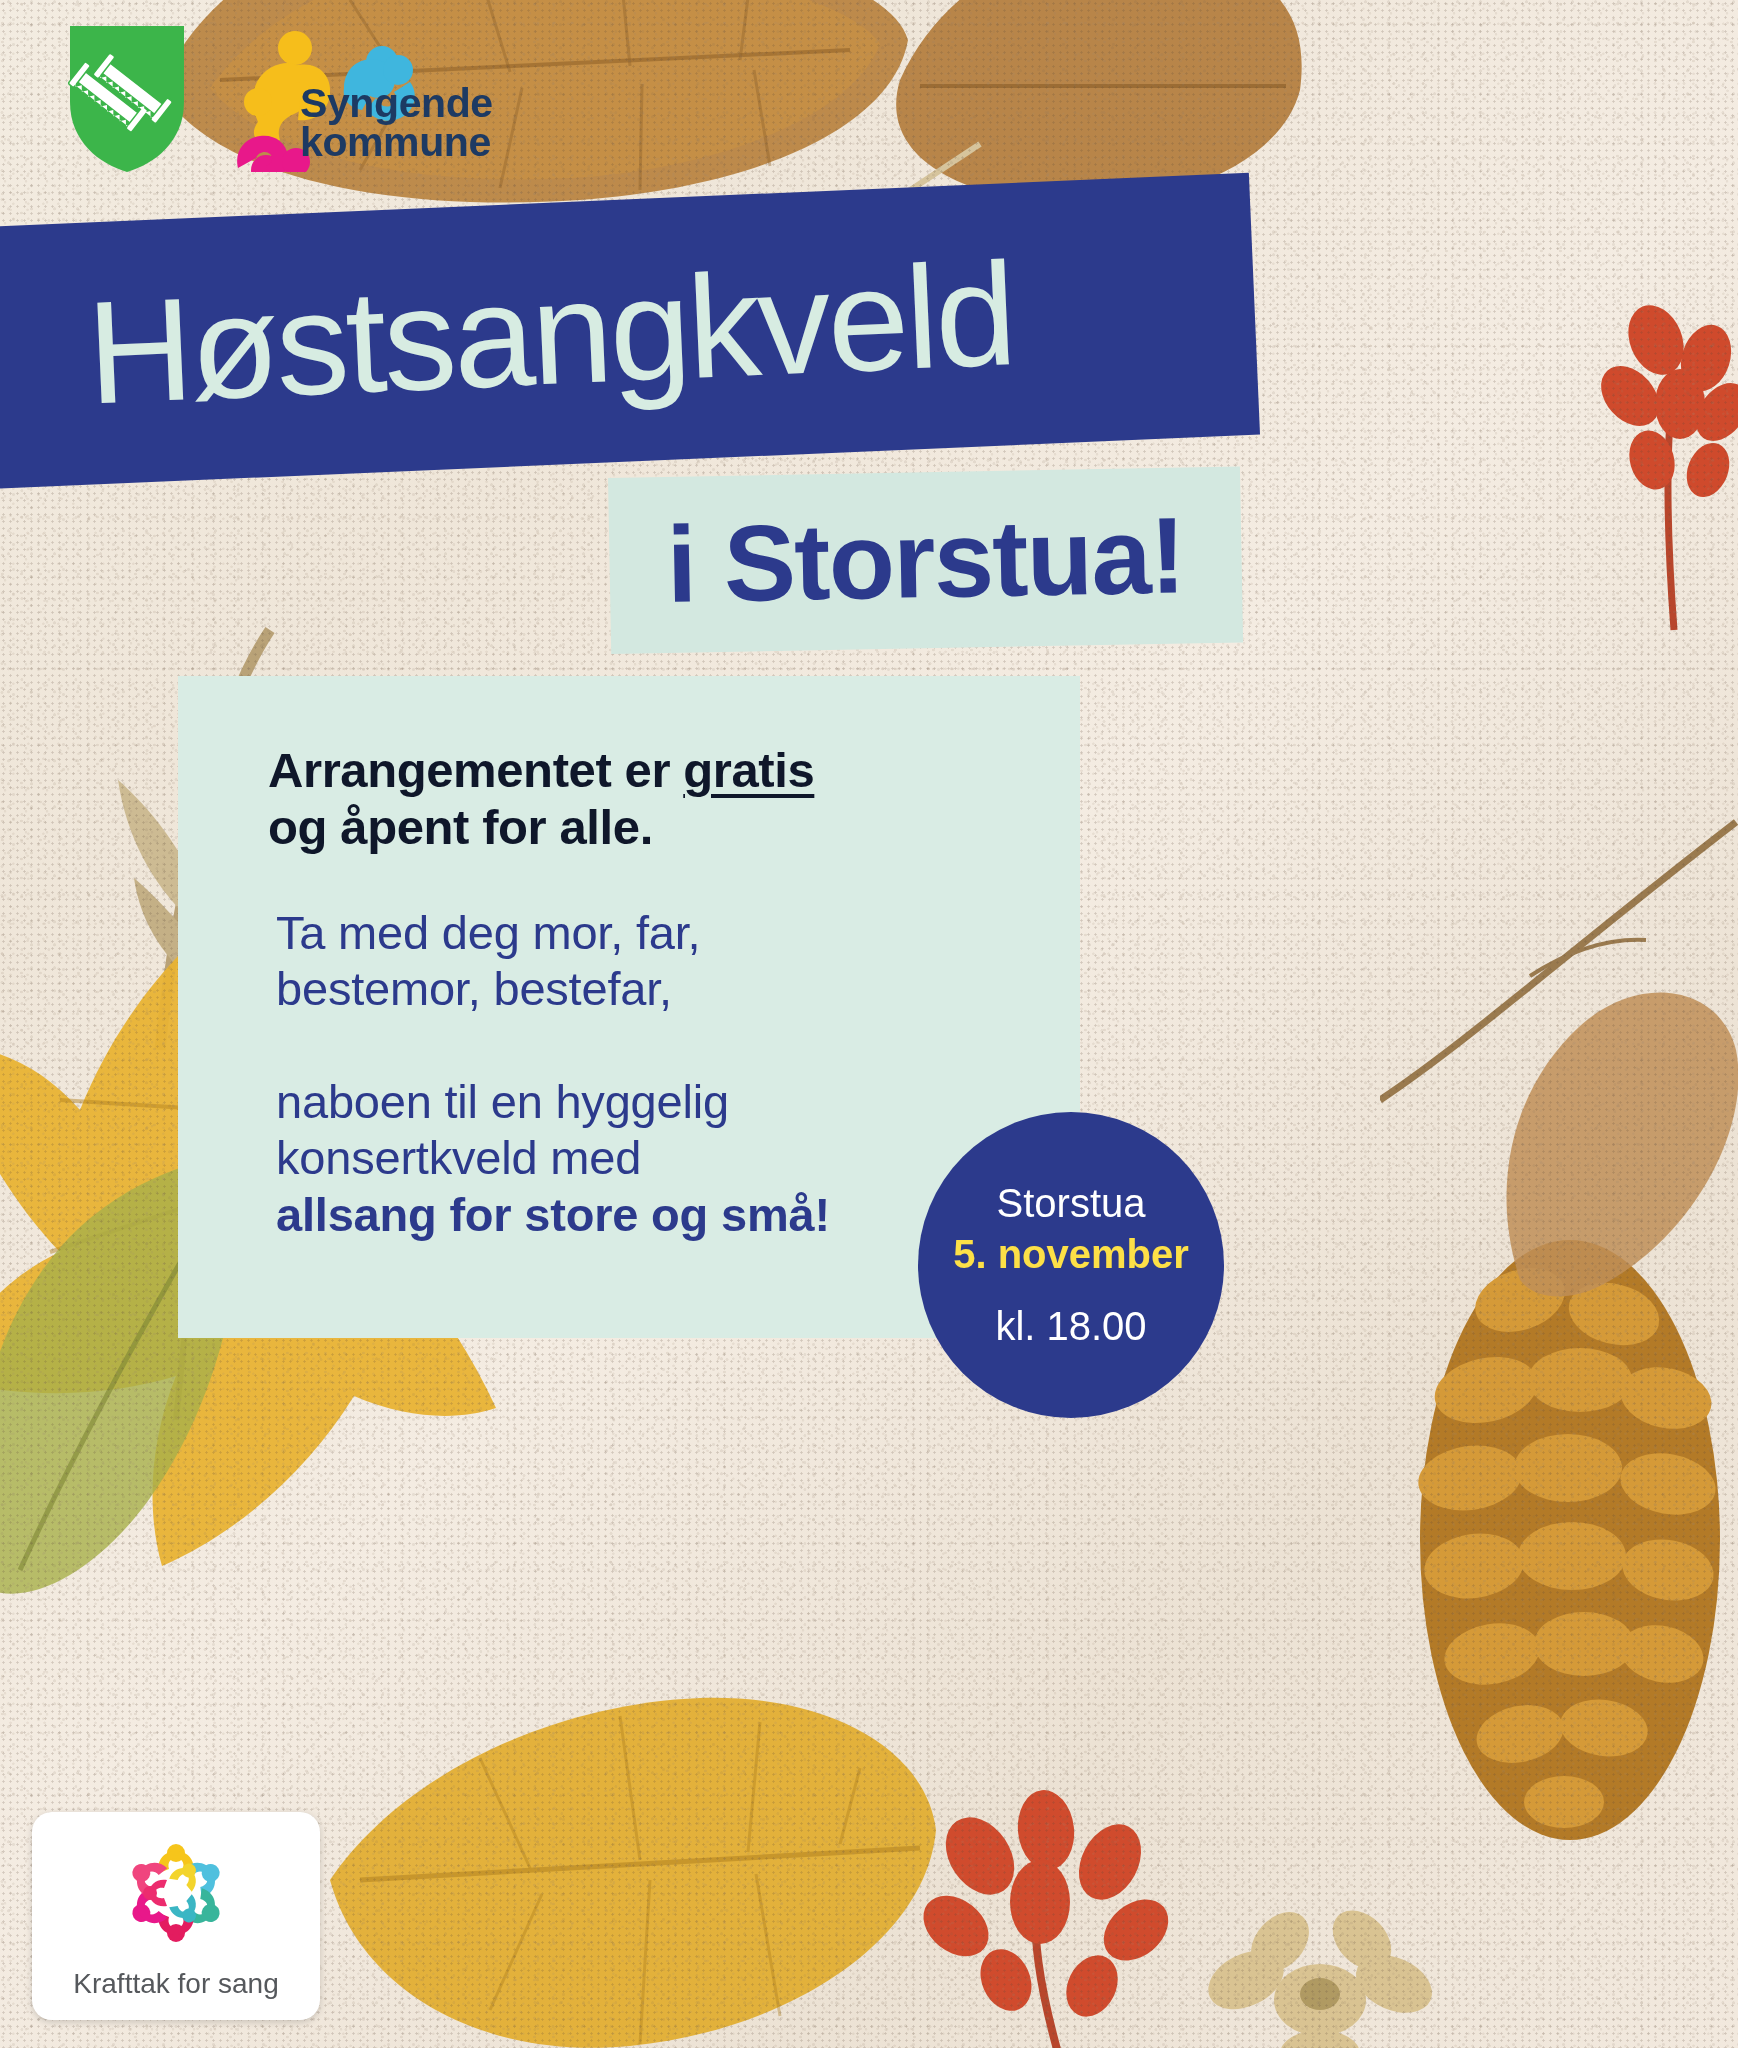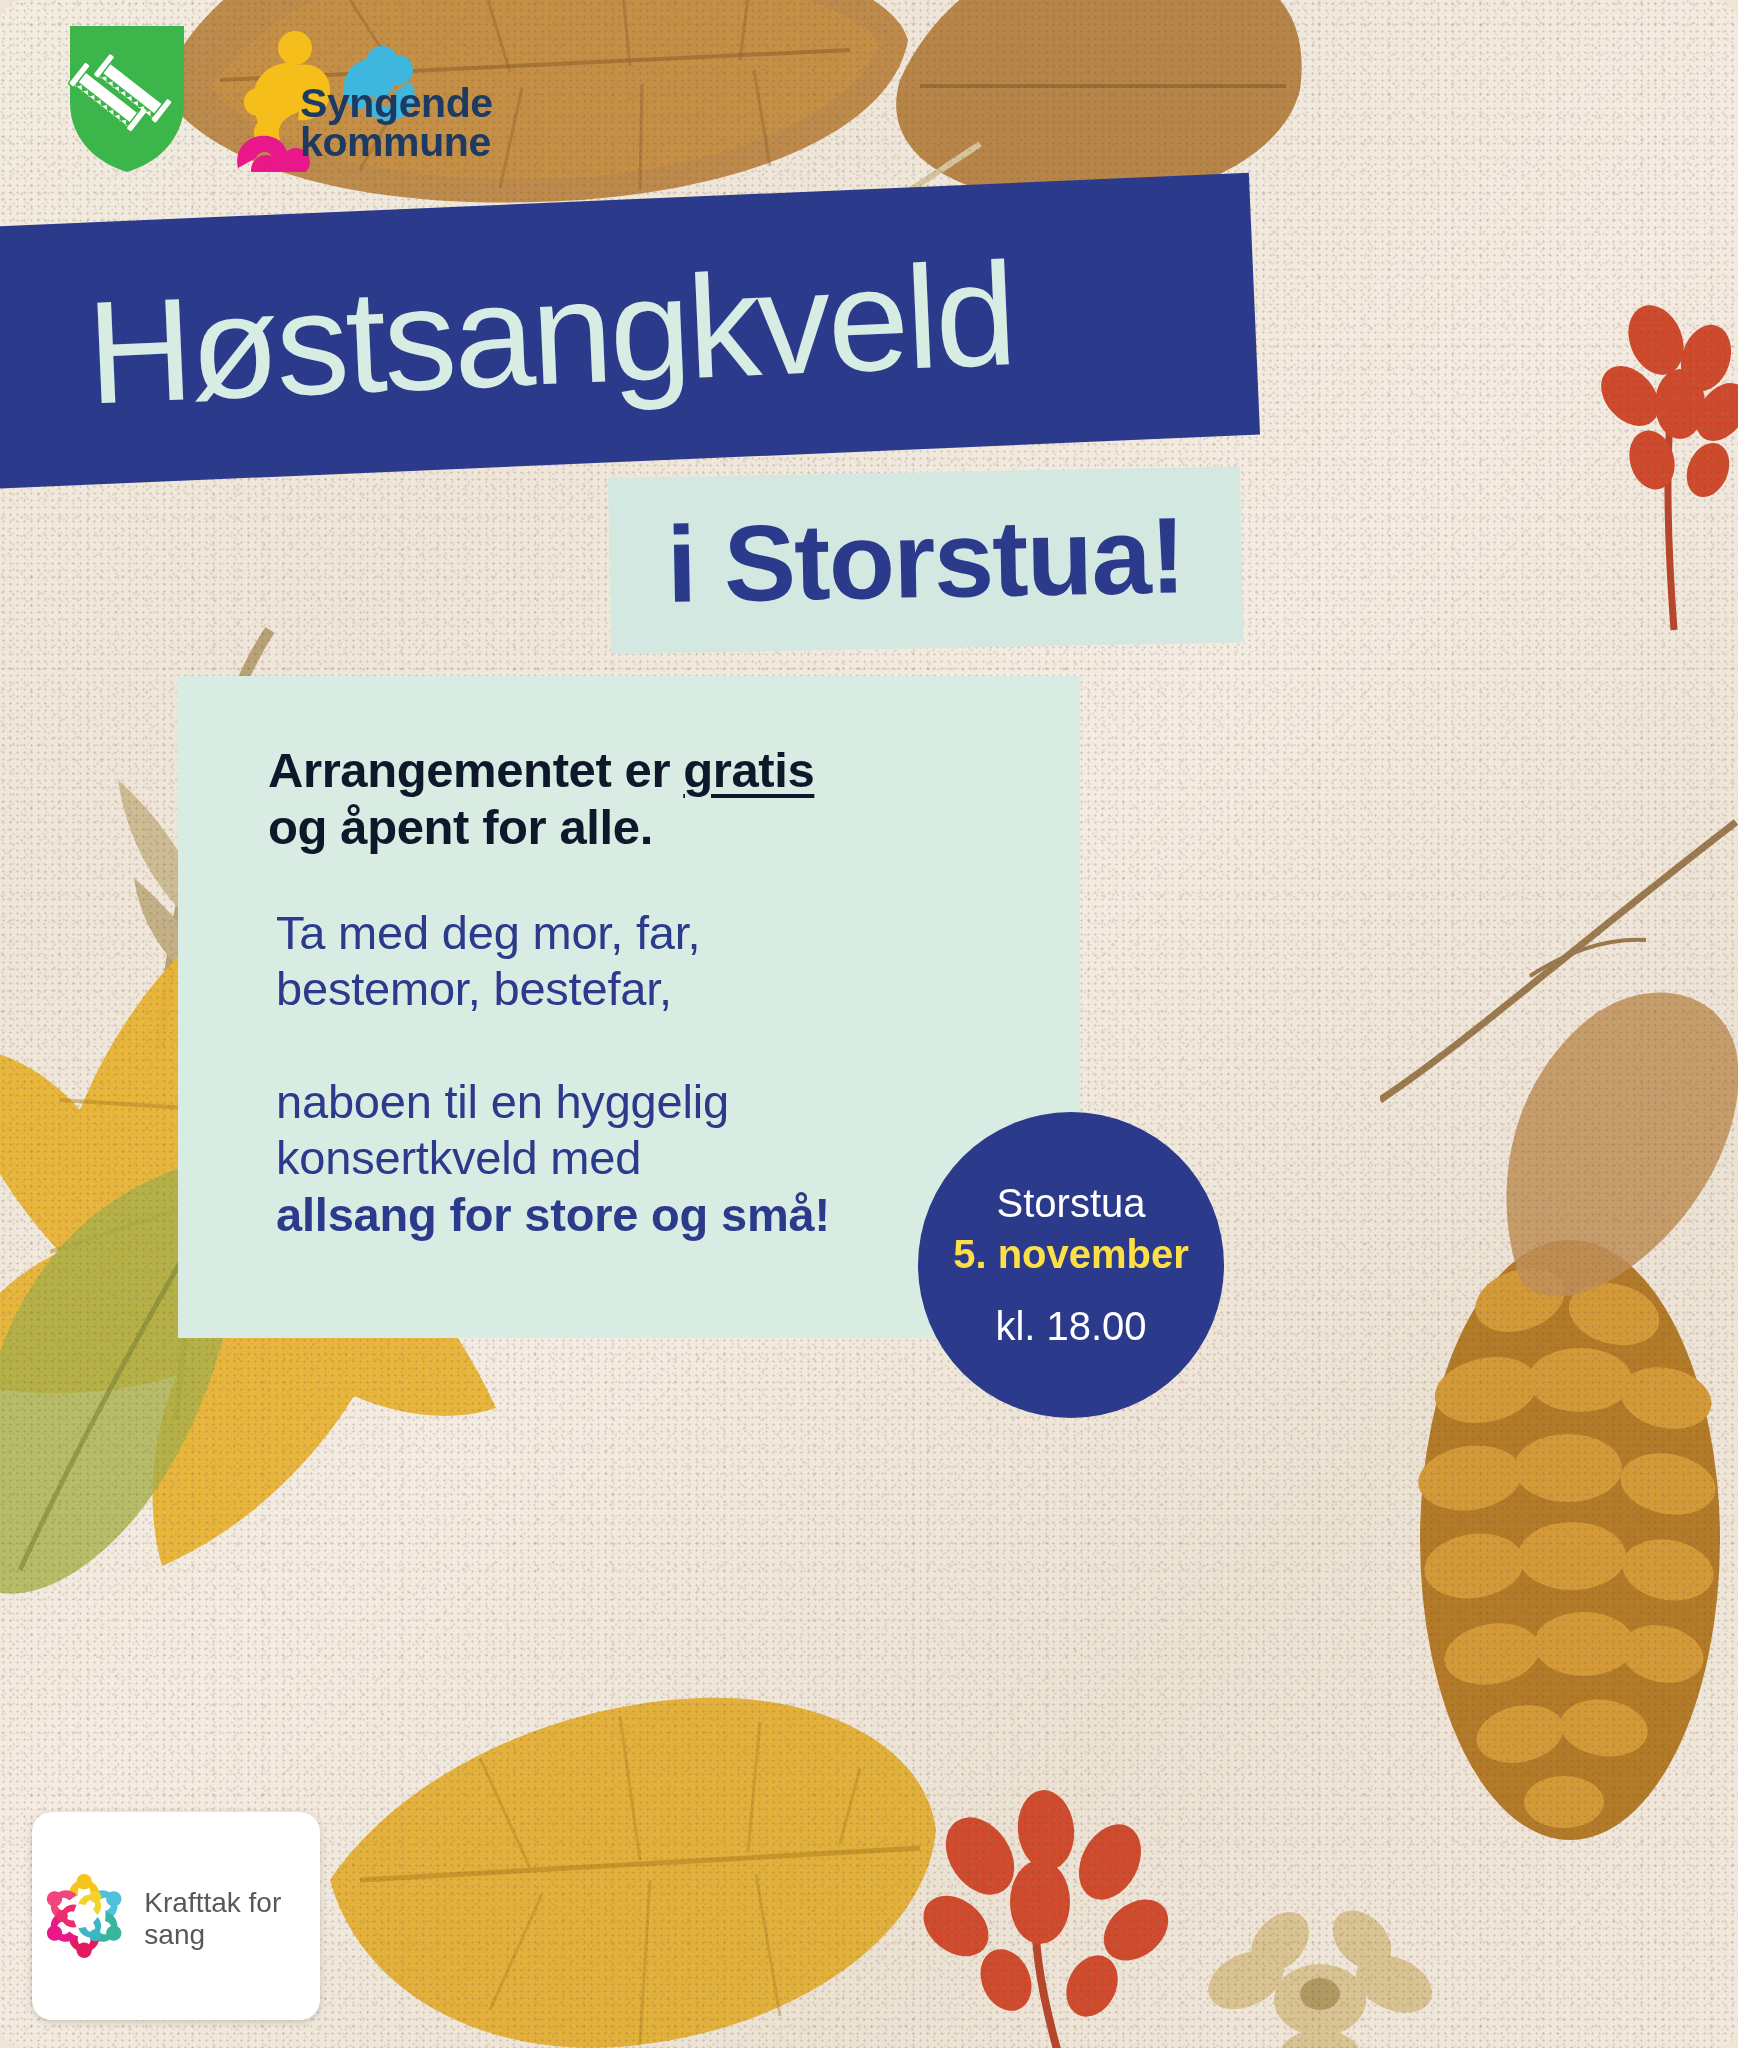--- a/index.html
+++ b/index.html
@@ -2,21 +2,21 @@
 <html><head>
 <meta charset="utf-8">
 <style>
   html,body{margin:0;padding:0;}
   body{
     width:1738px;height:2048px;
     font-family:"Liberation Sans", sans-serif;
     overflow:hidden;
     background:#efe4d6;
   }
-  .poster{position:relative;width:1738px;height:2048px;overflow:hidden;border-radius:23px;}
+  .poster{position:relative;width:1738px;height:2048px;overflow:hidden;}
 
   
   .bg{position:absolute;inset:0;
     background:
       radial-gradient(ellipse 420px 300px at 12% 6%,  rgba(198,132,47,.00) 58%, rgba(198,132,47,0) 60%),
       linear-gradient(135deg,#f3ece1 0%,#efe6d9 25%,#f4ece2 50%,#ece2d4 75%,#f2e9de 100%);
   }
   .grain{position:absolute;inset:0;opacity:.55;
     background-image:
       radial-gradient(circle at 13% 21%, rgba(150,130,110,.28) 0 1.1px, transparent 1.6px),
@@ -77,21 +77,21 @@
   .circle{position:absolute;left:918px;top:1112px;width:306px;height:306px;
     border-radius:50%;background:#2c3a8c;
     display:flex;flex-direction:column;align-items:center;justify-content:center;}
   .circle .c-venue{color:#fff;font-size:40px;font-weight:normal;line-height:1.28;}
   .circle .c-date {color:#fde047;font-size:40px;font-weight:bold;line-height:1.28;}
   .circle .c-time {color:#fff;font-size:40px;font-weight:400;line-height:1.28;margin-top:20px;}
 
   
   .badge{position:absolute;left:32px;top:1812px;width:288px;height:208px;
     background:#fff;border-radius:20px;
-    display:flex;flex-direction:row;align-items:center;justify-content:center;
+    display:flex;flex-direction:column;align-items:center;justify-content:center;
     box-shadow:0 2px 7px rgba(0,0,0,.17);gap:8px;}
   .badge-text{color:#55585c;font-size:28px;font-weight:400;margin-top:6px;}
   .ring{width:122px;height:122px;}
 </style>
 </head>
 <body>
 
 <div class="poster">
 
   <div class="bg"></div>

